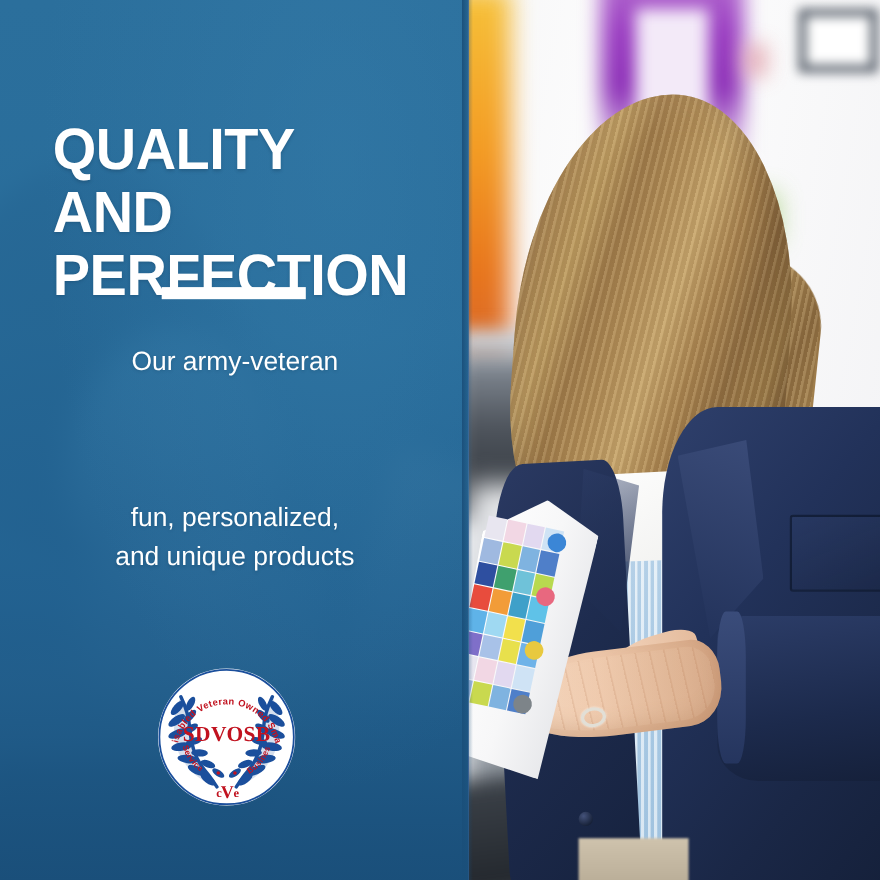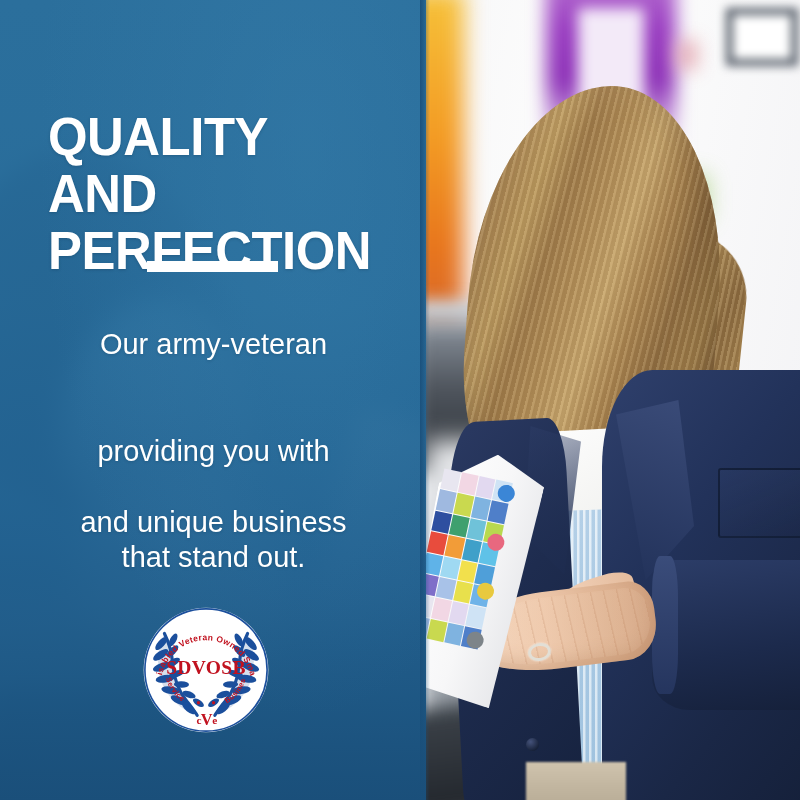--- a/index.html
+++ b/index.html
@@ -131,25 +131,24 @@
     width:131px;height:11px;
     background:#ffffff;
   }
   .body-copy{
     position:absolute;
     left:26px;top:311px;
     width:375px;
     color:#ffffff;
     font-family:"Liberation Sans",sans-serif;
     font-weight:normal;
-    font-size:29px;
+    font-size:24px;
     line-height:35.5px;
     text-align:center;
     text-shadow:0 1px 3px rgba(10,40,65,.22);
-    margin-top:16px;
   }
 
   
   .badge{
     position:absolute;
     left:143px;top:607px;
     width:126px;height:126px;
   }
   .badge svg{display:block;width:126px;height:126px;}
 
@@ -577,24 +576,23 @@
       <span>QUALITY AND</span><br>
       <span>PERFECTION</span>
     </div>
 
     <div class="divider"></div>
 
     <div class="body-copy">
       <span>Our army-veteran</span><br>
       <br>
       <br>
-      <span>providing you with</span><br>
       <br>
-      <span>and unique business</span><br>
-      <span>that stand out.</span>
+      <span>fun, personalized,</span><br>
+      <span>and unique products</span><br>
     </div>
 
     <div class="badge">
       <svg viewBox="0 0 200 200" xmlns="http://www.w3.org/2000/svg">
         <defs>
           <path id="arcTop" d="M 30,108 A 72,72 0 0 1 170,108" fill="none"></path>
           <path id="arcBot" d="M 36,112 A 66,66 0 0 0 164,112" fill="none"></path>
         </defs>
 
         <circle cx="100" cy="100" r="99" fill="#ffffff"></circle>

